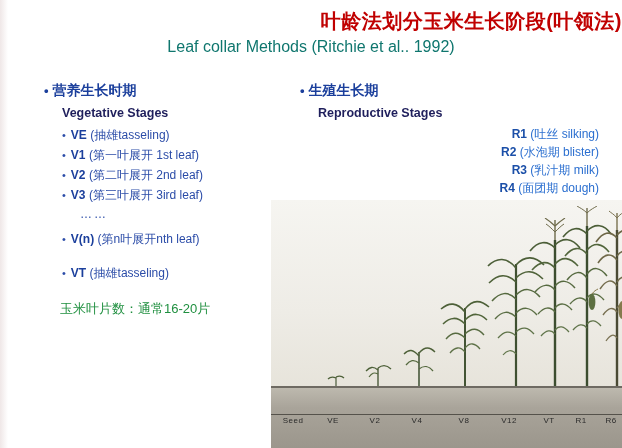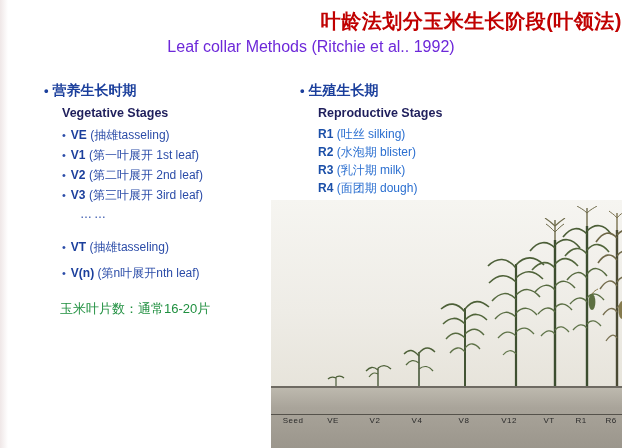--- a/index.html
+++ b/index.html
@@ -33,21 +33,21 @@
     color: #c00000;
     letter-spacing: 0.5px;
   }
   .title-en {
     position: absolute;
     top: 38px;
     left: 0;
     width: 622px;
     text-align: center;
     font-size: 16px;
-    color: #6d28d9;
+    color: #0f766e;
   }
 
   
   .col-head {
     position: absolute;
     font-size: 14px;
     font-weight: bold;
     color: #1b3f9c;
   }
   .col-head .bullet {
@@ -97,22 +97,23 @@
     letter-spacing: 2px;
     line-height: 18px;
     color: #2b4ca8;
   }
   .veg-item.spaced { margin-top: 6px; }
 
   
   .rep-list {
     position: absolute;
     top: 125px;
-    left: 318px;
+    left: 299px;
     width: 300px;
+    text-align: right;
   }
   .rep-item {
     font-size: 12px;
     color: #2b6fd0;
     line-height: 18px;
     white-space: nowrap;
   }
   .rep-item .code { font-weight: bold; color: #1b4fa8; }
 
   
@@ -214,27 +215,27 @@
     </div>
     <div class="veg-item">
       <span class="dot">•</span><span class="code">V2</span>
       <span class="paren">(第二叶展开 2nd leaf)</span>
     </div>
     <div class="veg-item">
       <span class="dot">•</span><span class="code">V3</span>
       <span class="paren">(第三叶展开 3ird leaf)</span>
     </div>
     <div class="veg-item ellipsis">……</div>
+    <div class="veg-item spaced">
+      <span class="dot">•</span><span class="code">V(n)</span>
+      <span class="paren">(第n叶展开nth leaf)</span>
+    </div>
     <div class="veg-item spaced" style="margin-top:14px;">
       <span class="dot">•</span><span class="code">VT</span>
       <span class="paren">(抽雄tasseling)</span>
-    </div>
-    <div class="veg-item spaced">
-      <span class="dot">•</span><span class="code">V(n)</span>
-      <span class="paren">(第n叶展开nth leaf)</span>
     </div>
   </div>
 
   <div class="col-head col-head-right">
     <span class="bullet">•</span><span>生殖生长期</span>
   </div>
   <div class="sub-head sub-head-right">Reproductive Stages</div>
 
   <div class="rep-list">
     <div class="rep-item">

